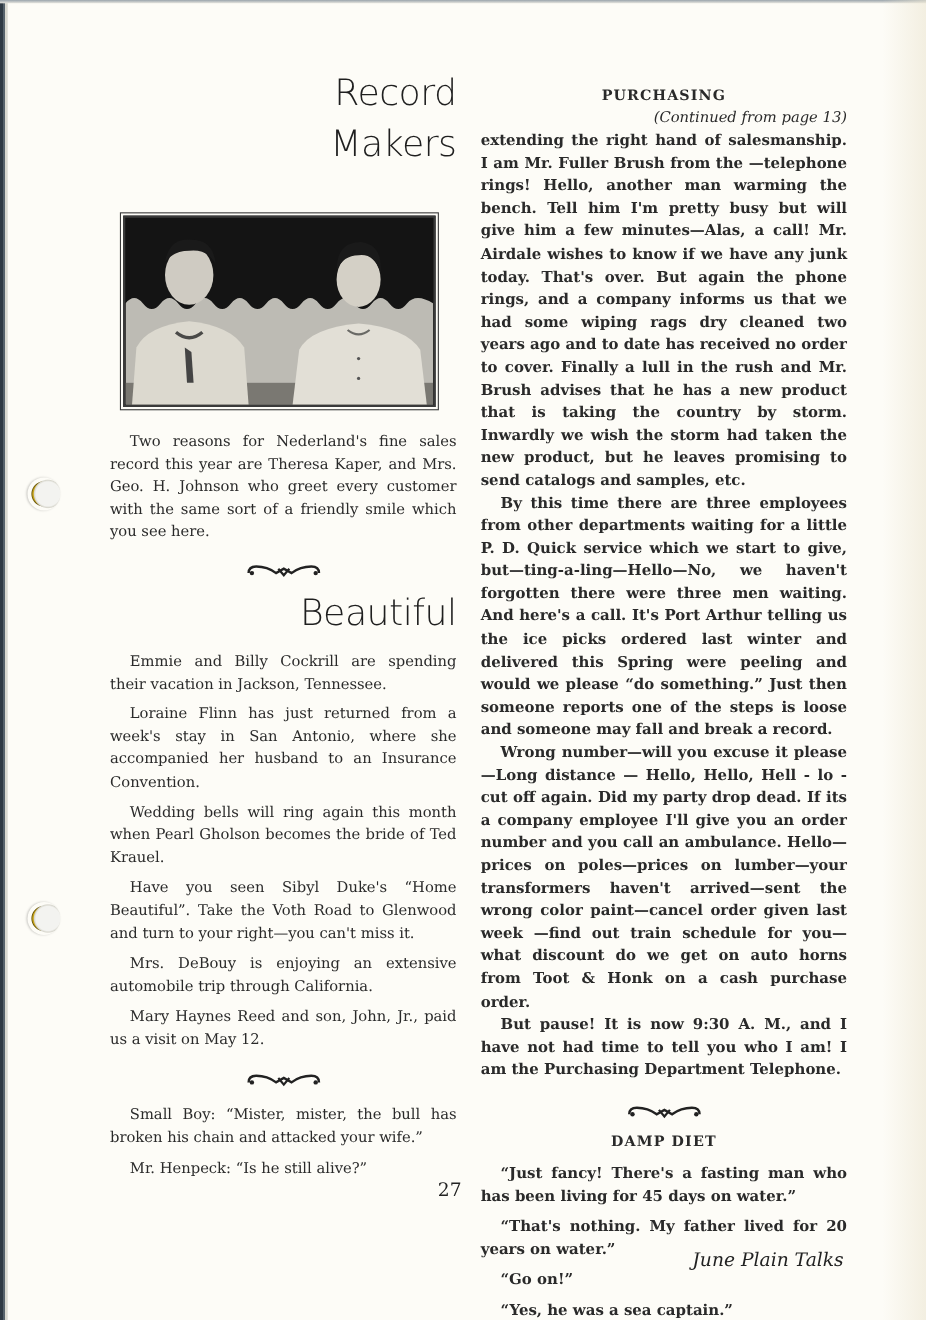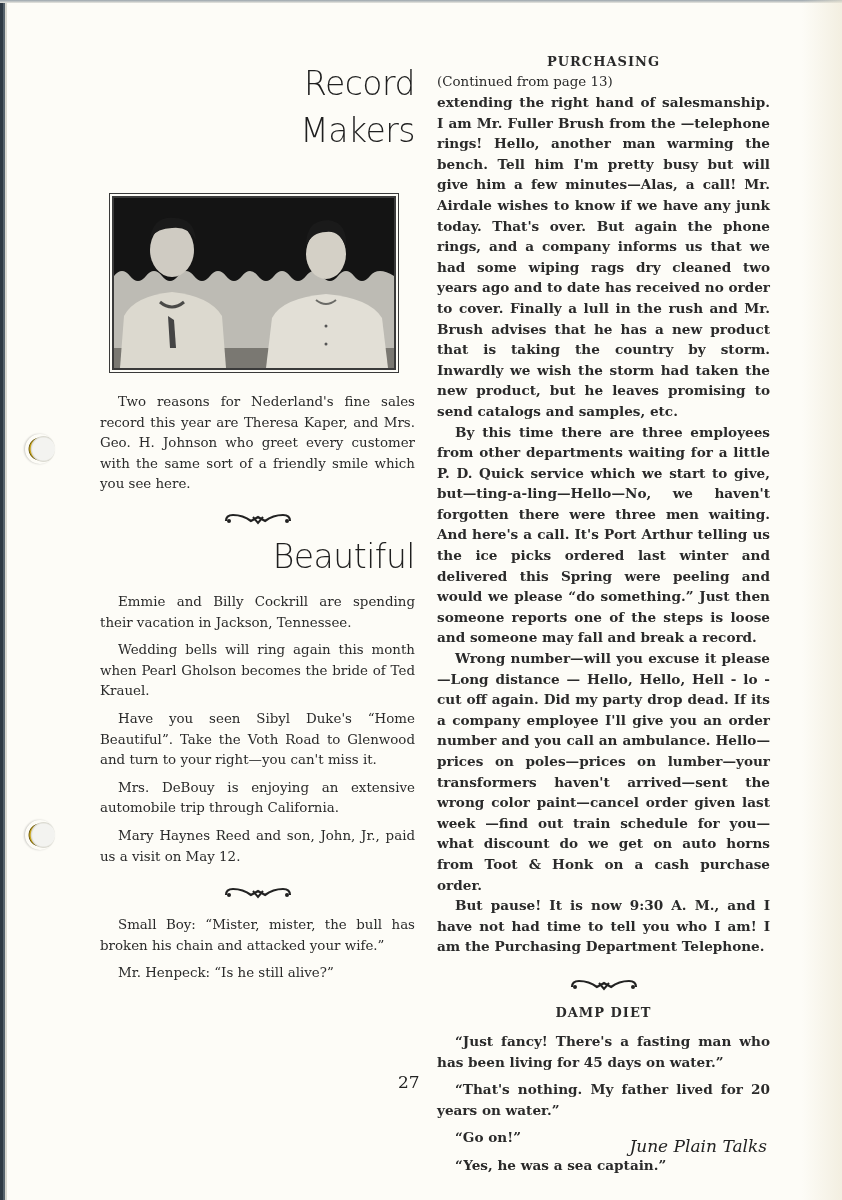--- a/index.html
+++ b/index.html
@@ -21,21 +21,21 @@
     position: absolute; right: 0; top: 0; width: 40px; height: 1200px;
     background: linear-gradient(to right, rgba(240,236,220,0), rgba(236,230,210,0.6));
   }
   .binder-hole {
     position: absolute; width: 30px; height: 30px; border-radius: 50%;
     background: radial-gradient(circle at 62% 50%, #f3f3f0 0 46%, #d9d8cf 52%, transparent 56%),
                 radial-gradient(circle at 50% 50%, #c9a415 0 48%, #6b5a12 52%, transparent 56%);
     box-shadow: -1px 0 2px rgba(0,0,0,0.2);
   }
   .col-left { position: absolute; left: 100px; top: 60px; width: 315px; }
-  .col-right { position: absolute; left: 437px; top: 52px; width: 333px; }
+  .col-right { position: absolute; left: 437px; top: 78px; width: 333px; }
 
   .display-title {
     font-family: "DejaVu Sans", sans-serif; font-weight: 300;
     font-size: 33px; line-height: 47px; color: #1f1f1f; text-align: right;
     letter-spacing: -0.5px;
   }
   .photo-frame {
     margin: 42px 0 0 12px; width: 280px; height: 170px;
     border: 2px solid #3a3a3a; outline: 1px solid #3a3a3a; outline-offset: 2px;
     position: relative; overflow: hidden;
@@ -51,21 +51,21 @@
   .caption { margin-top: 22px; }
   .ornament { display: flex; justify-content: center; margin: 16px 0 6px 0; }
   .ornament svg { display: block; }
 
   .personals-title { margin-top: 2px; }
 
   .section-head {
     text-align: center; font-weight: bold; font-size: 13px; letter-spacing: 1px;
     line-height: 20px; color: #2a2a2a;
   }
-  .section-sub { text-align: left; font-size: 13.4px; line-height: 20px; }
+  .section-sub { text-align: right; font-size: 13.4px; line-height: 20px; font-style: italic; }
 
   .footer-page {
     position: absolute; left: 398px; top: 1072px; font-size: 17px; color: #222;
   }
   .footer-mag {
     position: absolute; right: 75px; top: 1136px; font-size: 17px; font-style: italic; color: #222;
   }
 </style>
 </head>
 <body>
@@ -112,20 +112,21 @@
       <circle cx="6" cy="10" r="2" fill="#222"></circle>
         <circle cx="64" cy="10" r="2" fill="#222"></circle>
       <path d="M30 6 L35 12 L40 6" stroke="#222" stroke-width="2" fill="none"></path>
     </svg>
   </div>
 
   <div class="display-title personals-title">Beautiful</div>
 
   <div style="margin-top:12px;">
     <p class="indent">Emmie and Billy Cockrill are spending their vacation in Jackson, Tennessee.</p>
+    <p class="indent gap">Loraine Flinn has just returned from a week's stay in San Antonio, where she accompanied her husband to an Insurance Convention.</p>
     <p class="indent gap">Wedding bells will ring again this month when Pearl Gholson becomes the bride of Ted Krauel.</p>
     <p class="indent gap">Have you seen Sibyl Duke's “Home Beautiful”. Take the Voth Road to Glenwood and turn to your right—you can't miss it.</p>
     <p class="indent gap">Mrs. DeBouy is enjoying an extensive automobile trip through California.</p>
     <p class="indent gap">Mary Haynes Reed and son, John, Jr., paid us a visit on May 12.</p>
   </div>
 
   <div class="ornament" style="margin:18px 0 14px 0;">
     <svg width="70" height="16" viewBox="0 0 70 16">
       <path d="M3 10 Q3 4 10 4 Q20 4 28 10 L35 6 L42 10 Q50 4 60 4 Q67 4 67 10" stroke="#222" stroke-width="2.2" fill="none"></path>
       <circle cx="6" cy="10" r="2" fill="#222"></circle>

